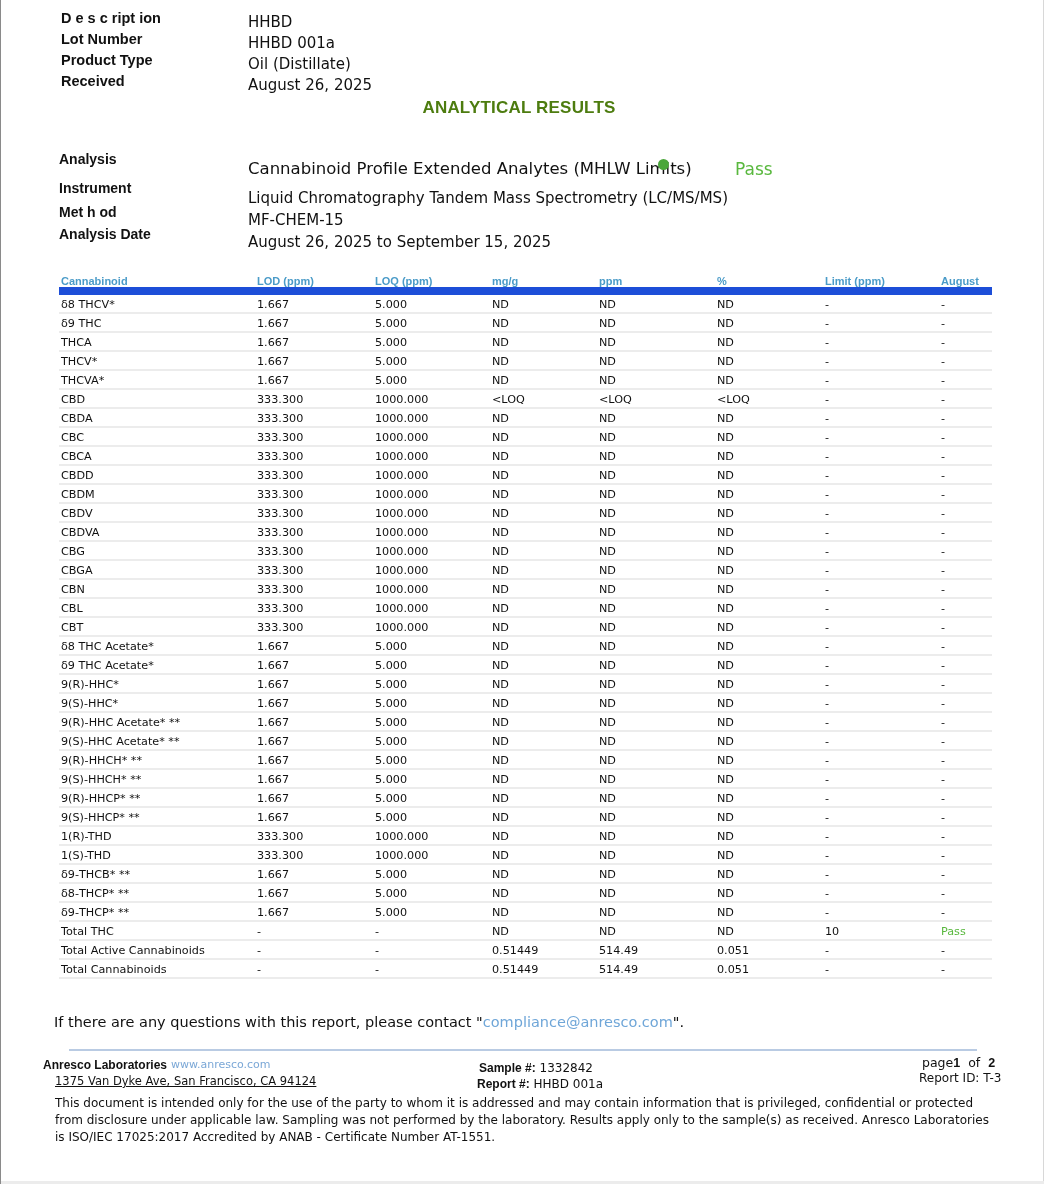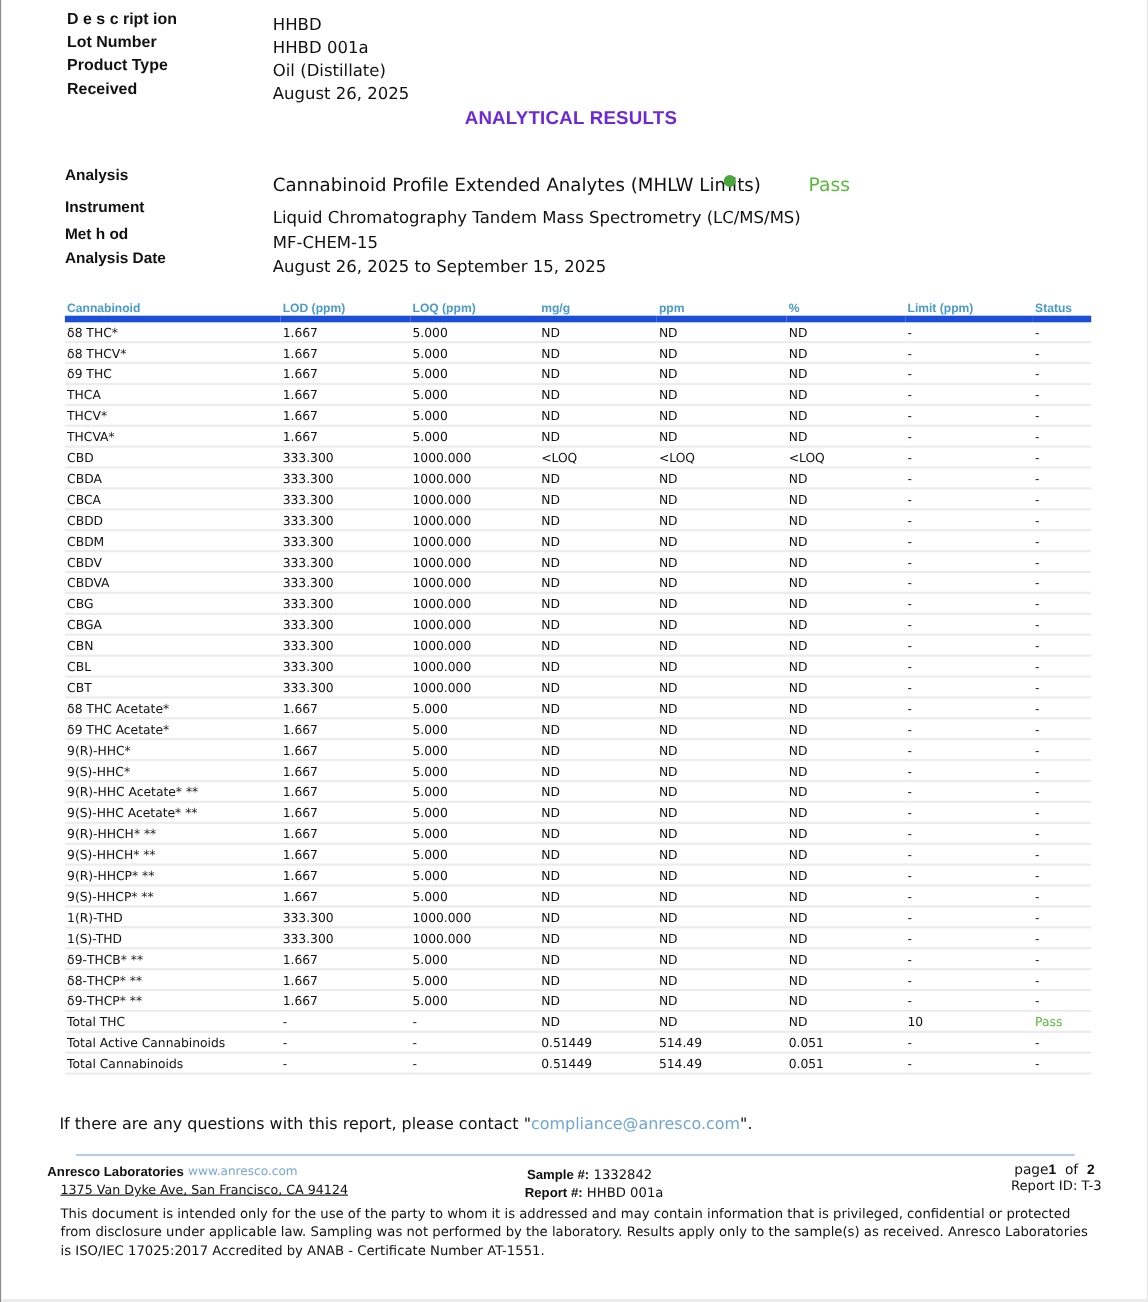--- a/index.html
+++ b/index.html
@@ -11,34 +11,34 @@
   .bottom-edge { position:absolute; left:0; right:0; bottom:0; height:3px; background:#ececec; }
   .right-edge { position:absolute; top:0; bottom:0; right:0; width:1px; background:#d8d8d8; }
 
   
   .info { position:absolute; left:60px; top:9px; }
   .info-row { position:relative; height:21px; }
   .info-label { position:absolute; left:0; font-family:"Liberation Sans", sans-serif; font-weight:bold; font-size:14.5px; top:1px; white-space:pre; }
   .info-value { position:absolute; left:187px; font-size:15px; top:4px; white-space:nowrap; }
 
   .section-title { position:absolute; left:0; width:1036px; text-align:center; top:98px;
-    font-family:"Liberation Sans", sans-serif; font-weight:bold; font-size:17px; color:#6d28d9; letter-spacing:0.2px; }
+    font-family:"Liberation Sans", sans-serif; font-weight:bold; font-size:17px; color:#4d7c0f; letter-spacing:0.2px; }
   .section-title span { position:relative; left:0; }
 
   .analysis { position:absolute; left:58px; top:151px; }
   .an-label { position:absolute; left:0; font-family:"Liberation Sans", sans-serif; font-weight:bold; font-size:14px; white-space:pre; }
   .an-value { position:absolute; left:189px; white-space:nowrap; }
   .an-title { font-size:16.5px; }
   .an-small { font-size:15px; }
   .pass-main { position:absolute; left:676px; font-size:17px; color:#59b83e; }
   .green-dot { position:absolute; left:657px; top:159px; width:11px; height:11px; border-radius:50%; background:#4aa63a; }
 
   
   .tbl { position:absolute; left:58px; top:271px; width:933px; border-collapse:collapse; table-layout:fixed; }
-  .tbl th { text-align:left; font-family:"Liberation Sans", sans-serif; font-weight:bold; font-size:11px; color:#4a9bc8; padding:0 0 0 2px; height:16px; vertical-align:bottom; border-bottom:6px solid #1d4ed8; }
+  .tbl th { text-align:left; font-family:"Liberation Sans", sans-serif; font-weight:bold; font-size:11px; color:#4a9bc8; padding:0 0 0 2px; height:16px; vertical-align:bottom; border-bottom:8px solid #1d4ed8; }
   .tbl td { font-size:11.2px; padding:0 0 0 2px; height:15px; line-height:15px; border-bottom:2px solid #ececec; white-space:nowrap; vertical-align:bottom; }
   .tbl td.pct { padding-top:2px; }
   .tbl td.pass { color:#59b83e; }
   .col-name { width:196px; } .col-lod { width:118px; } .col-loq { width:117px; }
   .col-mg { width:107px; } .col-ppm { width:118px; } .col-pct { width:108px; }
   .col-limit { width:116px; } .col-status { width:53px; }
 
   .contact { position:absolute; left:53px; top:1014px; font-size:14.5px; }
   .contact .email { color:#6fa6d8; }
 
@@ -106,35 +106,25 @@
   </colgroup>
   <thead>
     <tr>
       <th>Cannabinoid</th>
       <th>LOD (ppm)</th>
       <th>LOQ (ppm)</th>
       <th>mg/g</th>
       <th>ppm</th>
       <th>%</th>
       <th>Limit (ppm)</th>
-      <th>Status</th>
+      <th>August</th>
     </tr>
   </thead>
   <tbody id="tbody">
       <tr>
-        <td>δ8 THC*</td>
-        <td>1.667</td>
-        <td>5.000</td>
-        <td>ND</td>
-        <td>ND</td>
-        <td class="pct">ND</td>
-        <td>-</td>
-        <td>-</td>
-      </tr>
-      <tr>
         <td>δ8 THCV*</td>
         <td>1.667</td>
         <td>5.000</td>
         <td>ND</td>
         <td>ND</td>
         <td class="pct">ND</td>
         <td>-</td>
         <td>-</td>
       </tr>
       <tr>
@@ -182,20 +172,30 @@
         <td>333.300</td>
         <td>1000.000</td>
         <td>&lt;LOQ</td>
         <td>&lt;LOQ</td>
         <td class="pct">&lt;LOQ</td>
         <td>-</td>
         <td>-</td>
       </tr>
       <tr>
         <td>CBDA</td>
+        <td>333.300</td>
+        <td>1000.000</td>
+        <td>ND</td>
+        <td>ND</td>
+        <td class="pct">ND</td>
+        <td>-</td>
+        <td>-</td>
+      </tr>
+      <tr>
+        <td>CBC</td>
         <td>333.300</td>
         <td>1000.000</td>
         <td>ND</td>
         <td>ND</td>
         <td class="pct">ND</td>
         <td>-</td>
         <td>-</td>
       </tr>
       <tr>
         <td>CBCA</td>

